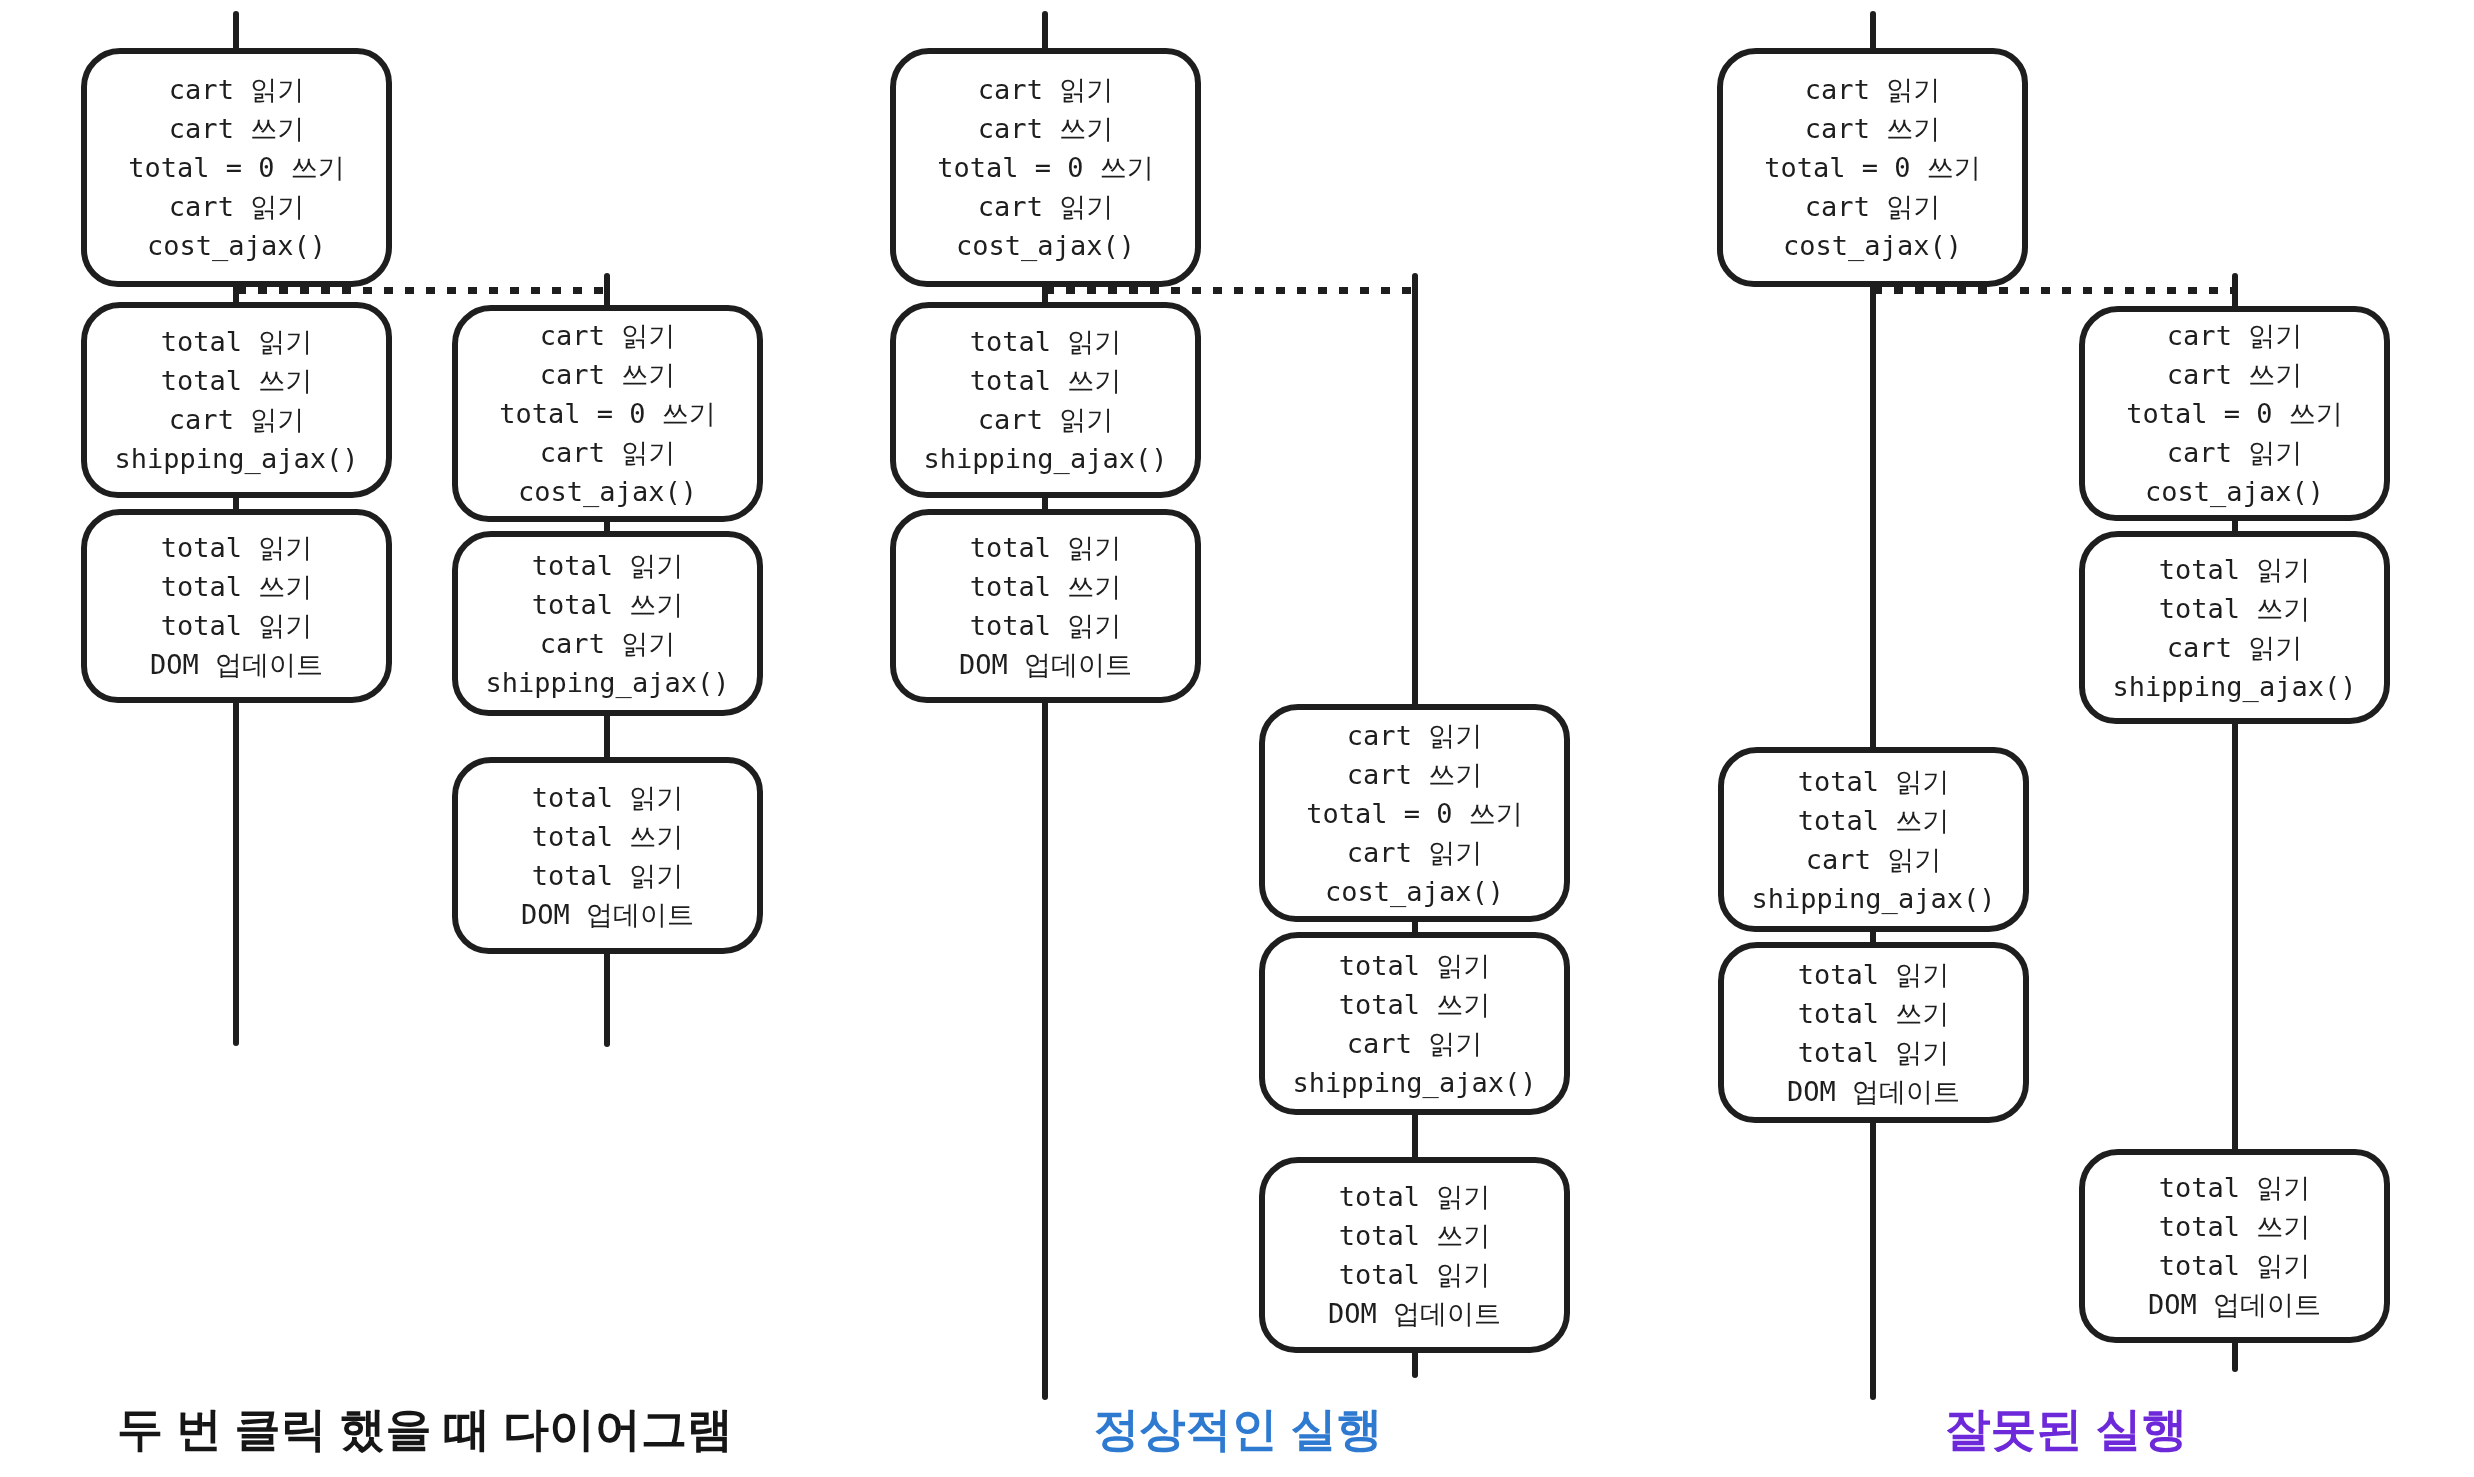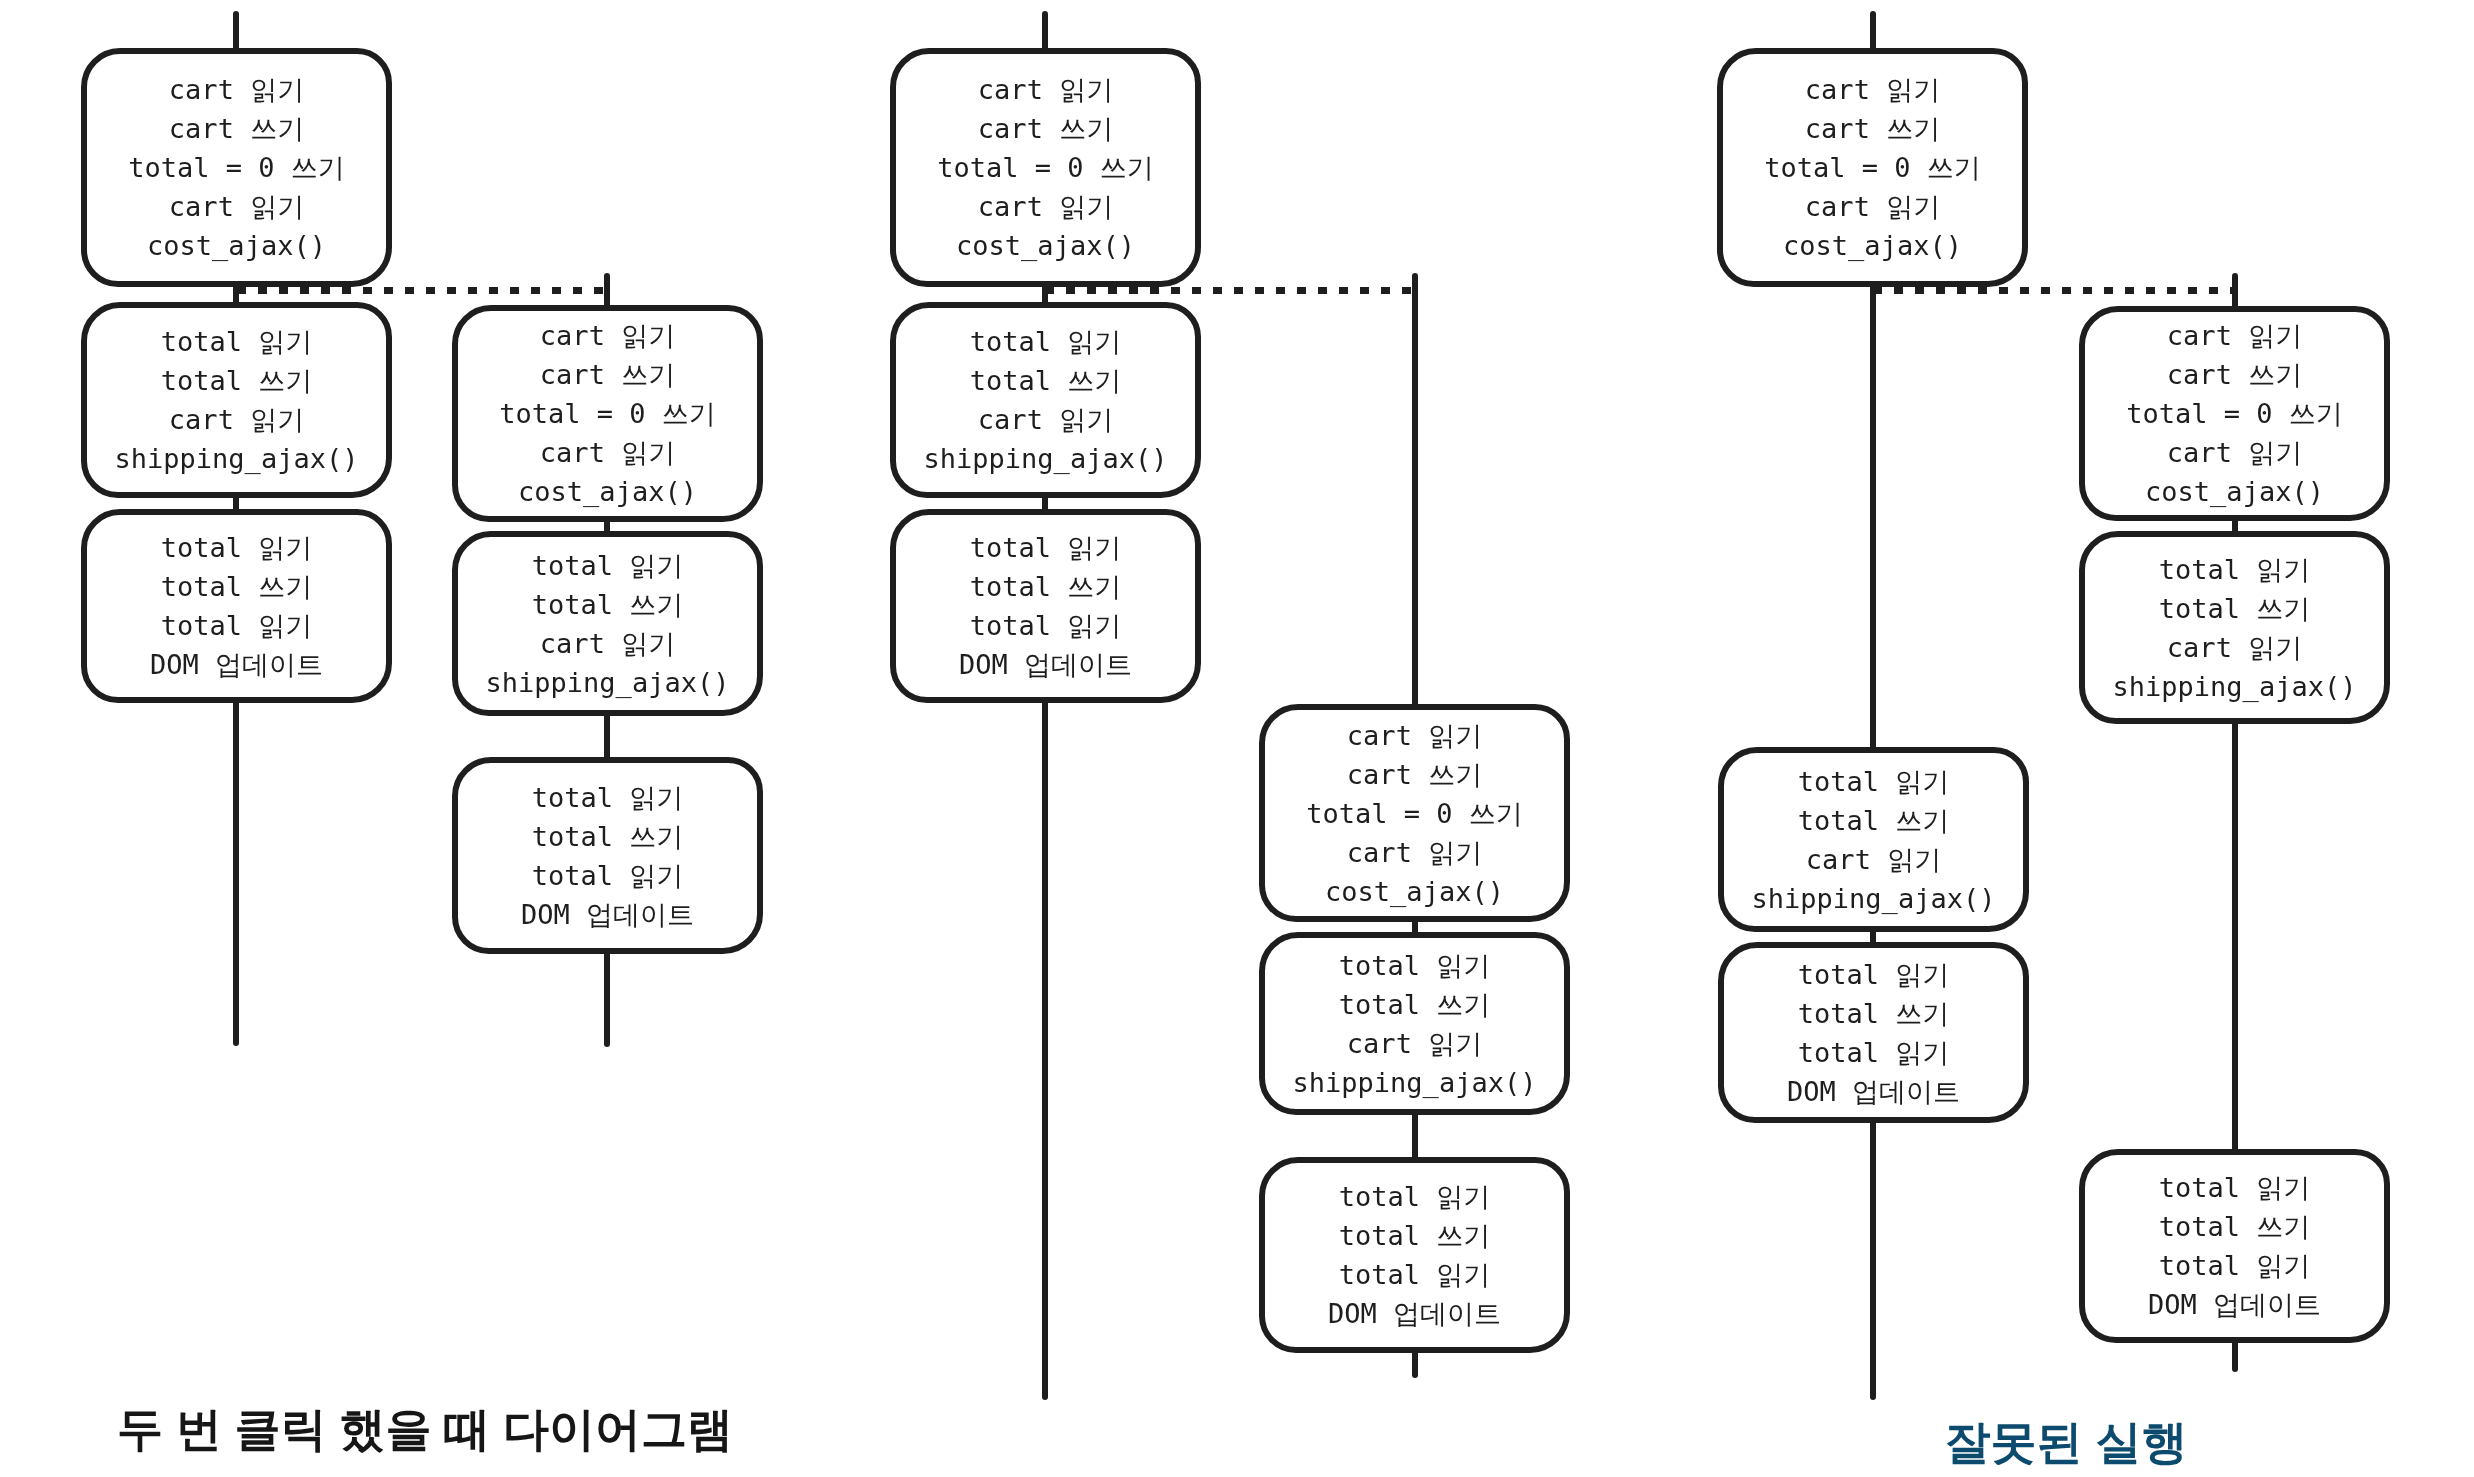--- a/index.html
+++ b/index.html
@@ -26,21 +26,21 @@
   }
   .tbox .ln{
     font-family:"DejaVu Sans Mono", monospace;
     font-size:27px;line-height:39px;color:#1e1e1e;white-space:pre;
   }
   .glabel{
     position:absolute;width:642px;text-align:center;
     font-weight:bold;font-size:46px;line-height:50px;color:#161616;
   }
   .glabel.blue{color:#2e7ad1;}
-  .glabel.red{color:#0c4a6e;margin-top:13px;}
+  .glabel.red{color:#6d28d9;}
 </style>
 </head>
 <body>
 
 <div id="canvas">
 
   <div class="group">
     <div class="tline" style="left:233px;top:11.2px;height:1035px;"></div>
     <div class="tline" style="left:604px;top:273px;height:774px;"></div>
     <div class="dots" style="left:237px;top:287px;width:371px;"></div>
@@ -126,20 +126,21 @@
       <span class="ln">cart 읽기</span>
       <span class="ln">shipping_ajax()</span>
     </div>
     <div class="tbox" style="left:1259px;top:1157px;height:196px;">
       <span class="ln">total 읽기</span>
       <span class="ln">total 쓰기</span>
       <span class="ln">total 읽기</span>
       <span class="ln">DOM 업데이트</span>
     </div>
 
+    <div class="glabel blue" style="left:917px;top:1404px;">정상적인 실행</div>
   </div>
 
   <div class="group">
     <div class="tline" style="left:1870px;top:11.2px;height:1389px;"></div>
     <div class="tline" style="left:2232px;top:273px;height:1099px;"></div>
     <div class="dots" style="left:1873px;top:287px;width:362px;"></div>
 
     <div class="tbox" style="left:1717px;top:48px;height:239px;">
       <span class="ln">cart 읽기</span>
       <span class="ln">cart 쓰기</span>

